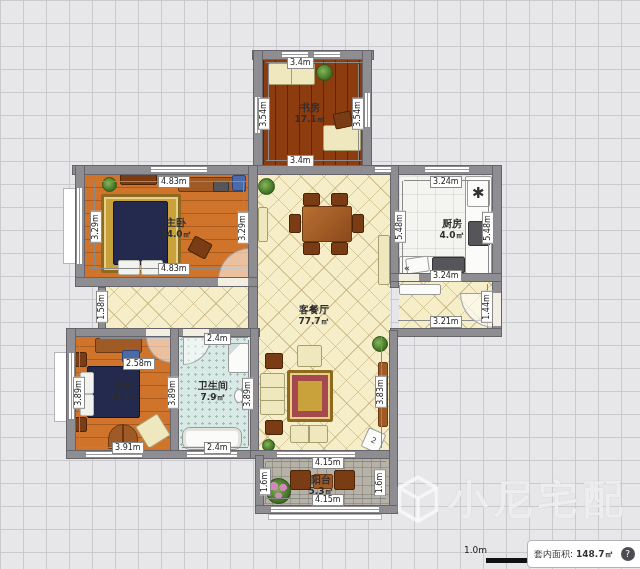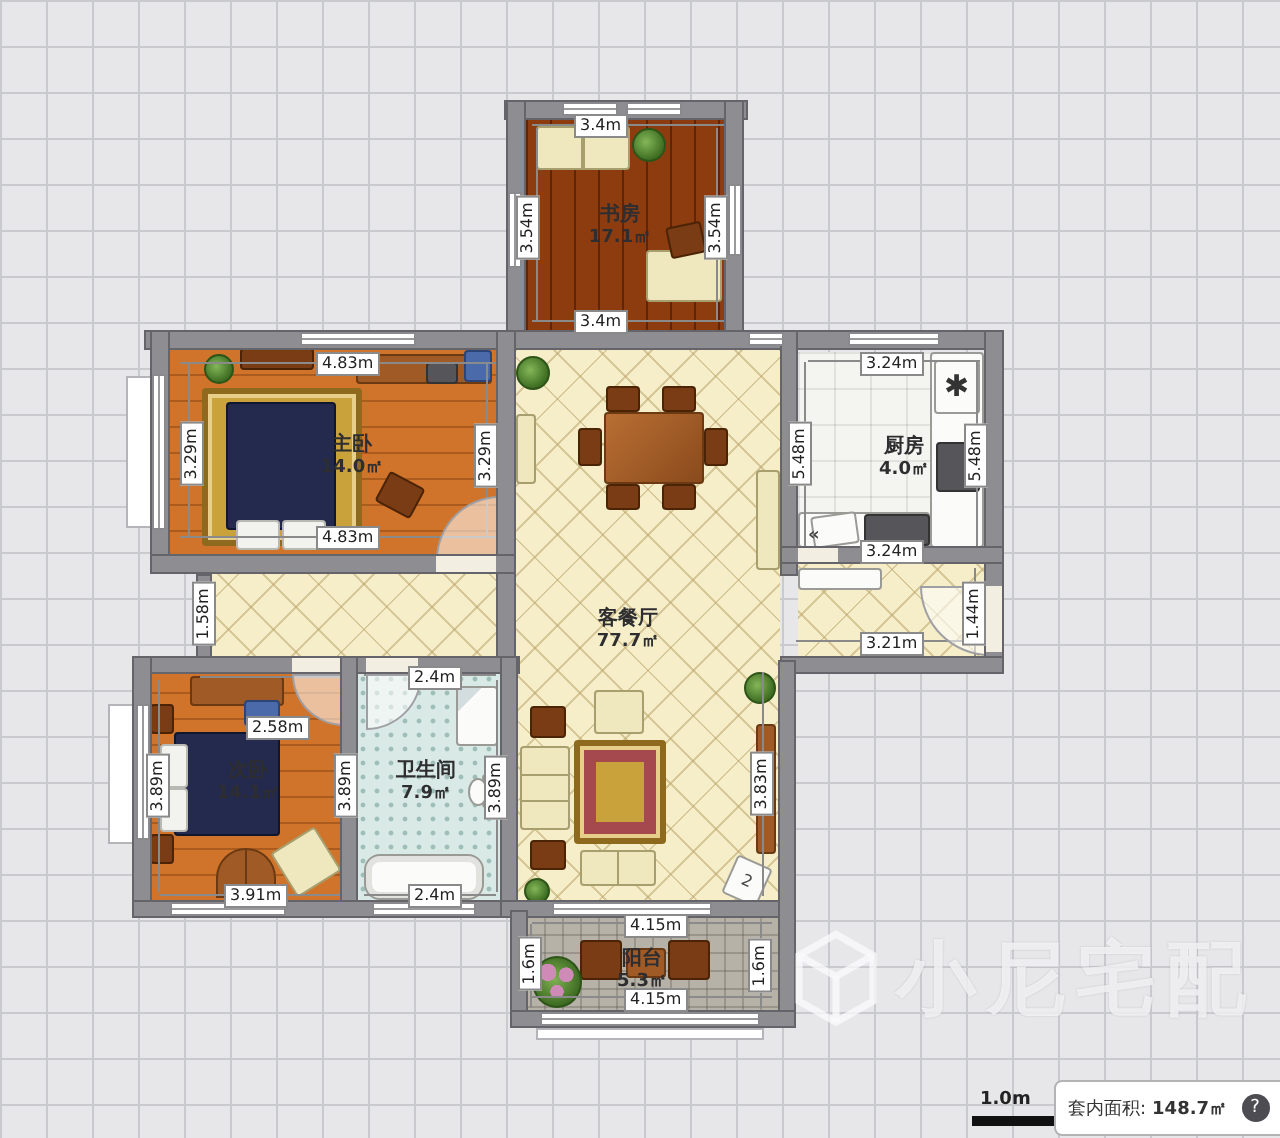--- a/index.html
+++ b/index.html
@@ -293,32 +293,32 @@
   </div>
   <div class="roomlabel" style="left:183px;top:381px;width:60px;">
     <div class="rname">卫生间</div>
     <div class="rarea">7.9㎡</div>
   </div>
   <div class="roomlabel" style="left:296px;top:475px;width:50px;">
     <div class="rname">阳台</div>
     <div class="rarea">5.3㎡</div>
   </div>
 
-  <div class="watermark" style="left:396px;top:462px;">
+  <div class="watermark" style="left:396px;top:472px;">
     <svg width="44" height="52" viewBox="0 0 50 58" style="margin-right:8px;">
       <g fill="none" stroke="rgba(250,250,252,0.78)" stroke-width="4">
         <polygon points="25,3 46,15 46,41 25,53 4,41 4,15"></polygon>
         <polyline points="4,15 25,27 46,15"></polyline>
         <line x1="25" y1="27" x2="25" y2="53"></line>
       </g>
     </svg>
     <span class="brand">小尼宅配</span>
   </div>
 
-  <div class="scale-label" style="left:490px;top:545px;font-weight:bold;">1.0m</div>
+  <div class="scale-label" style="left:464px;top:545px;">1.0m</div>
   <div class="scale-bar" style="left:486px;top:558px;width:42px;height:5px;"></div>
   <div class="info-box" style="left:527px;top:540px;width:108px;height:26px;">
     <span>套内面积:</span>
     <span class="val">148.7㎡</span>
     <span class="help">?</span>
   </div>
 
 </div>
 
 </body></html>

